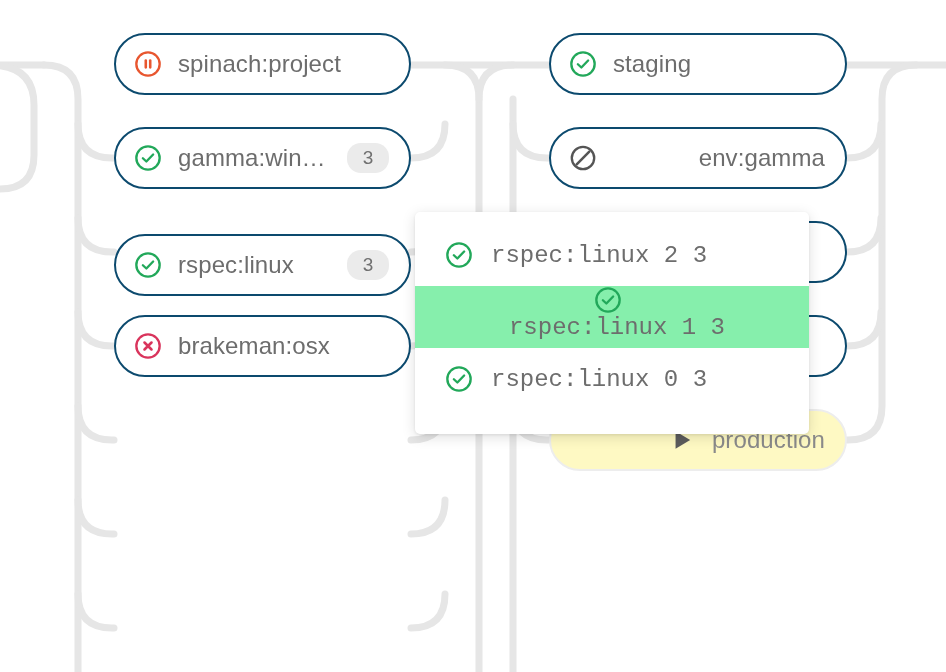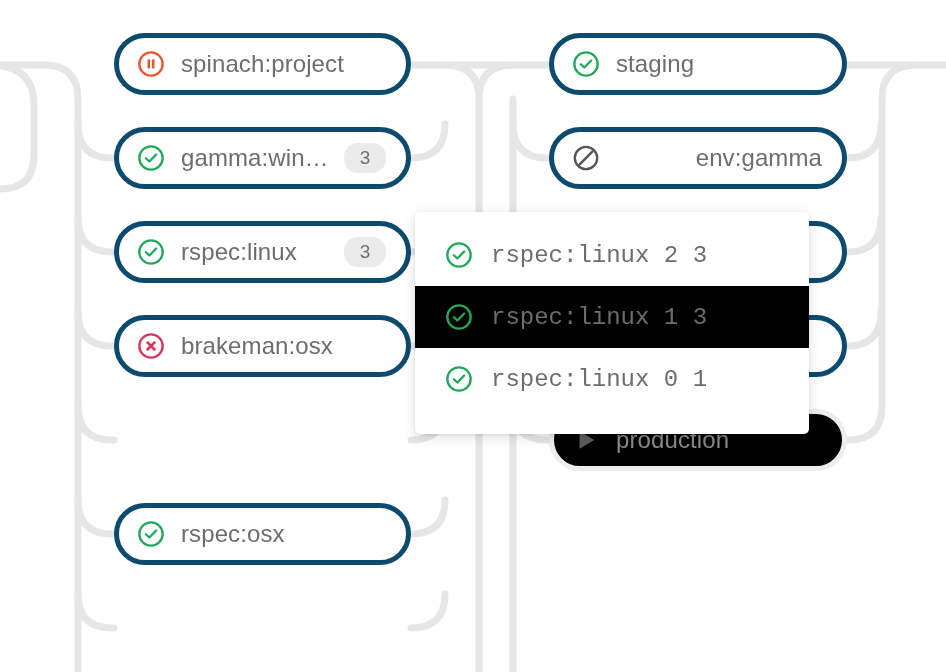--- a/index.html
+++ b/index.html
@@ -34,31 +34,32 @@
     stroke: #e6e6e6;
     stroke-width: 7;
     stroke-linecap: round;
   }
 
   
   .node {
     position: absolute;
     box-sizing: border-box;
     height: 62px;
-    border: 5px solid #0c4a6e;
+    border: 2px solid #0c4a6e;
     border-radius: 34px;
     background: #ffffff;
     display: flex;
     align-items: center;
     padding: 0 20px 0 18px;
     z-index: 2;
   }
   .node.dim {
-    background: #000000;
+    background: #fef9c3;
     border-color: #ededed;
+    justify-content: flex-end;
   }
   .node .ic {
     flex: 0 0 auto;
     width: 28px;
     height: 28px;
     margin-right: 16px;
     display: block;
   }
   .node .nlabel {
     font-size: 24px;
@@ -95,21 +96,21 @@
     box-sizing: border-box;
     font-family: Liberation Mono, monospace;
   }
   .ditem {
     display: flex;
     align-items: center;
     height: 62px;
     padding: 0 20px 0 30px;
     box-sizing: border-box;
   }
-  .ditem.sel { background: #000000; }
+  .ditem.sel { background: #86efac; flex-direction: column; }
   .ditem .ic {
     flex: 0 0 auto;
     width: 28px;
     height: 28px;
     margin-right: 18px;
     display: block;
   }
   .ditem .dlabel {
     font-size: 24px;
     color: #6d6d6d;
@@ -167,45 +168,38 @@
 
   <div class="node" style="left:114px; top:127px; width:297px;">
     <svg class="ic" viewBox="0 0 24 24">
       <circle cx="12" cy="12" r="10" fill="none" stroke="#22a85a" stroke-width="2"></circle>
       <path d="M7.6 12.2 L10.6 15 L16.4 9" fill="none" stroke="#22a85a" stroke-width="2" stroke-linecap="round" stroke-linejoin="round"></path>
     </svg>
     <span class="nlabel">gamma:win…</span>
     <span class="badge">3</span>
   </div>
 
-  <div class="node" style="left:114px; top:221px; width:297px;">
+  <div class="node" style="left:114px; top:234px; width:297px;">
     <svg class="ic" viewBox="0 0 24 24">
       <circle cx="12" cy="12" r="10" fill="none" stroke="#22a85a" stroke-width="2"></circle>
       <path d="M7.6 12.2 L10.6 15 L16.4 9" fill="none" stroke="#22a85a" stroke-width="2" stroke-linecap="round" stroke-linejoin="round"></path>
     </svg>
     <span class="nlabel">rspec:linux</span>
     <span class="badge">3</span>
   </div>
 
   <div class="node" style="left:114px; top:315px; width:297px;">
     <svg class="ic" viewBox="0 0 24 24">
       <circle cx="12" cy="12" r="10" fill="none" stroke="#d9345c" stroke-width="2"></circle>
       <path d="M9 9 L15 15 M15 9 L9 15" fill="none" stroke="#d9345c" stroke-width="2.2" stroke-linecap="round"></path>
     </svg>
     <span class="nlabel">brakeman:osx</span>
   </div>
 
 
-  <div class="node" style="left:114px; top:503px; width:297px;">
-    <svg class="ic" viewBox="0 0 24 24">
-      <circle cx="12" cy="12" r="10" fill="none" stroke="#22a85a" stroke-width="2"></circle>
-      <path d="M7.6 12.2 L10.6 15 L16.4 9" fill="none" stroke="#22a85a" stroke-width="2" stroke-linecap="round" stroke-linejoin="round"></path>
-    </svg>
-    <span class="nlabel">rspec:osx</span>
-  </div>
 
 
   <div class="node" style="left:549px; top:33px; width:298px;">
     <svg class="ic" viewBox="0 0 24 24">
       <circle cx="12" cy="12" r="10" fill="none" stroke="#22a85a" stroke-width="2"></circle>
       <path d="M7.6 12.2 L10.6 15 L16.4 9" fill="none" stroke="#22a85a" stroke-width="2" stroke-linecap="round" stroke-linejoin="round"></path>
     </svg>
     <span class="nlabel">staging</span>
   </div>
 
@@ -244,18 +238,18 @@
         <path d="M7.6 12.2 L10.6 15 L16.4 9" fill="none" stroke="#22a85a" stroke-width="2" stroke-linecap="round" stroke-linejoin="round"></path>
       </svg>
       <span class="dlabel">rspec:linux 1 3</span>
     </div>
 
     <div class="ditem">
       <svg class="ic" viewBox="0 0 24 24">
         <circle cx="12" cy="12" r="10" fill="none" stroke="#22a85a" stroke-width="2"></circle>
         <path d="M7.6 12.2 L10.6 15 L16.4 9" fill="none" stroke="#22a85a" stroke-width="2" stroke-linecap="round" stroke-linejoin="round"></path>
       </svg>
-      <span class="dlabel">rspec:linux 0 1</span>
+      <span class="dlabel">rspec:linux 0 3</span>
     </div>
 
   </div>
 
 </div>
 
 </body></html>

